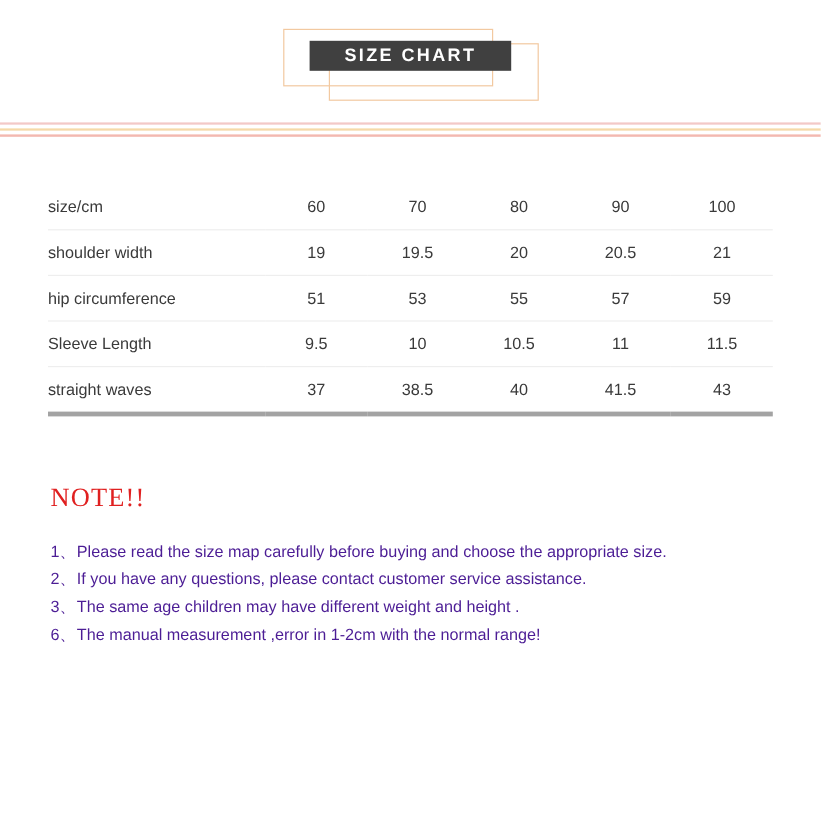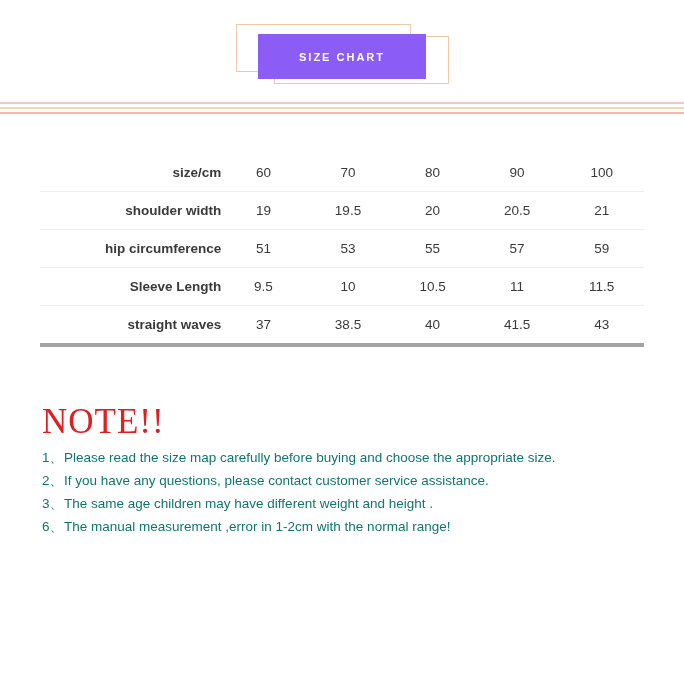--- a/index.html
+++ b/index.html
@@ -37,24 +37,24 @@
     width: 175px;
     height: 48px;
     border: 1px solid #f2c9a0;
     box-sizing: border-box;
   }
   .banner-title {
     position: absolute;
     left: 258px;
     top: 34px;
     width: 168px;
-    height: 45px;
-    background: #8b5cf6;
+    height: 25px;
+    background: #404040;
     color: #ffffff;
-    font-size: 11px;
+    font-size: 15px;
     letter-spacing: 2px;
     font-weight: bold;
     display: flex;
     align-items: center;
     justify-content: center;
   }
 
   
   .stripes {
     width: 100%;
@@ -83,43 +83,42 @@
   table.size-table td {
     padding: 11px 0;
     border-bottom: 1px solid #eeeeee;
     vertical-align: middle;
   }
   table.size-table tr:last-child td {
     border-bottom: 4px solid #a3a3a3;
   }
   td.row-label {
     width: 180px;
-    text-align: right;
+    text-align: left;
     padding-right: 18px;
     white-space: nowrap;
-    font-weight: bold;
   }
   td.val {
     width: 84px;
     text-align: center;
   }
 
   
   .note-block {
     margin: 55px 40px 0 42px;
   }
   .note-title {
     color: #e02020;
     font-family: "Liberation Serif", serif;
-    font-size: 35px;
+    font-size: 22px;
     letter-spacing: 1px;
-    margin-bottom: 4px;
+    margin-bottom: 20px;
   }
   .note-line {
-    color: #0f766e;
+    color: #4c1d95;
     font-size: 13.5px;
     line-height: 23px;
     white-space: nowrap;
   }
   .note-num {
     display: inline-block;
     min-width: 22px;
   }
 </style>
 </head>

